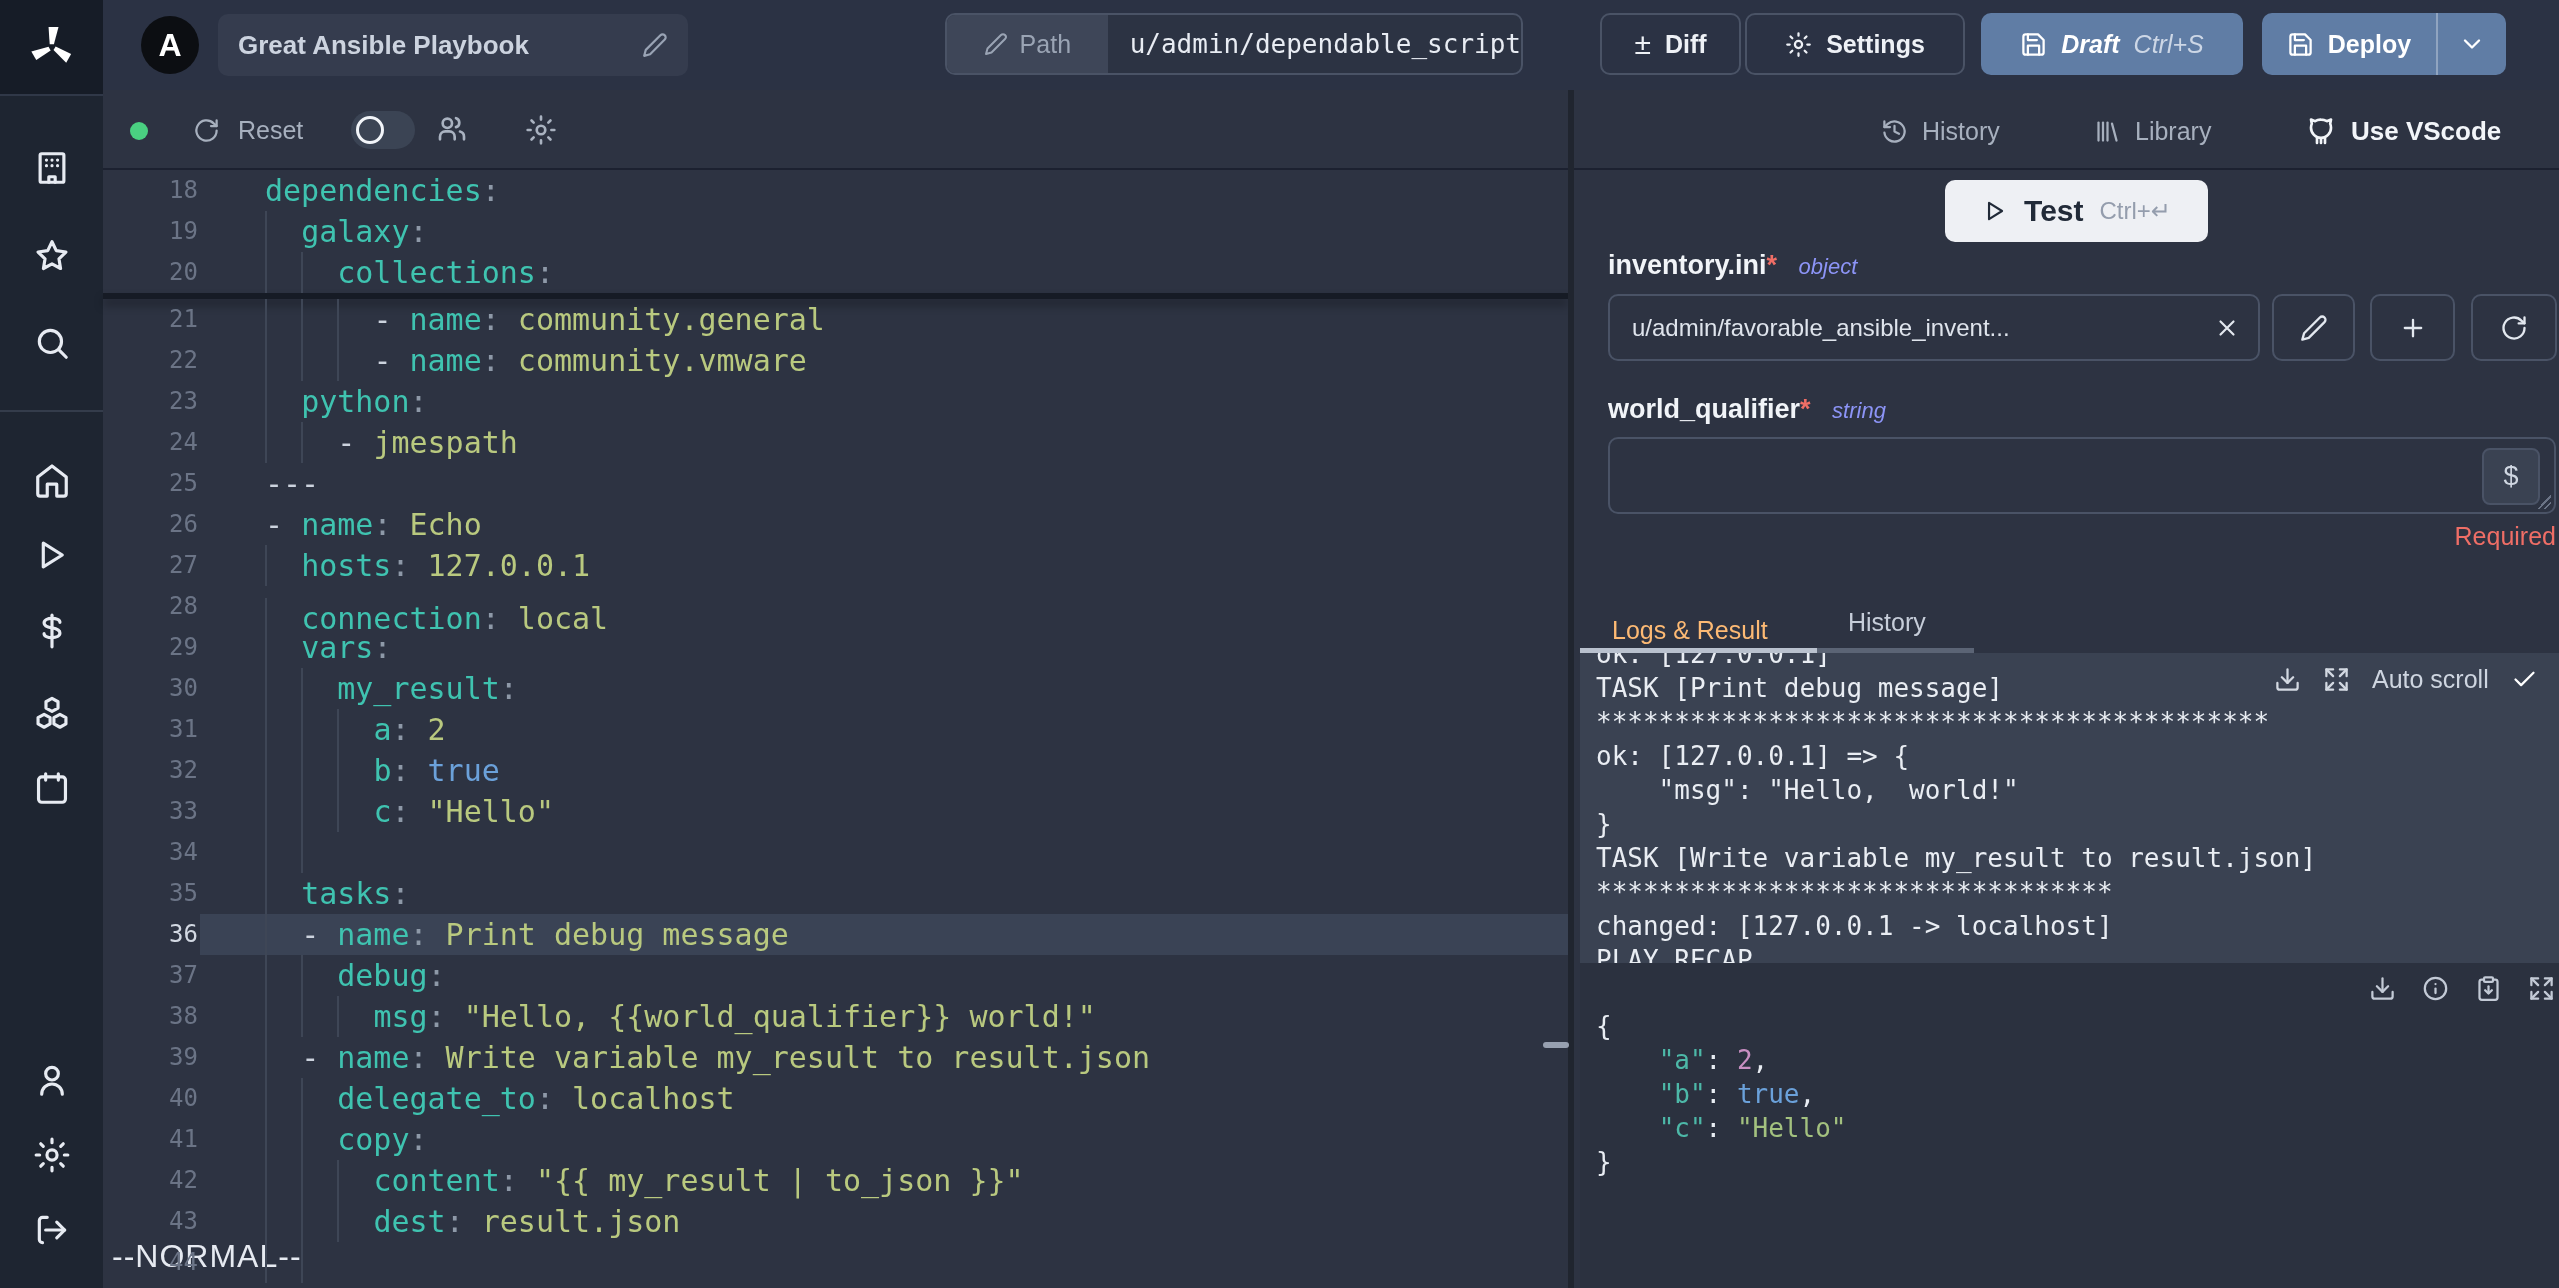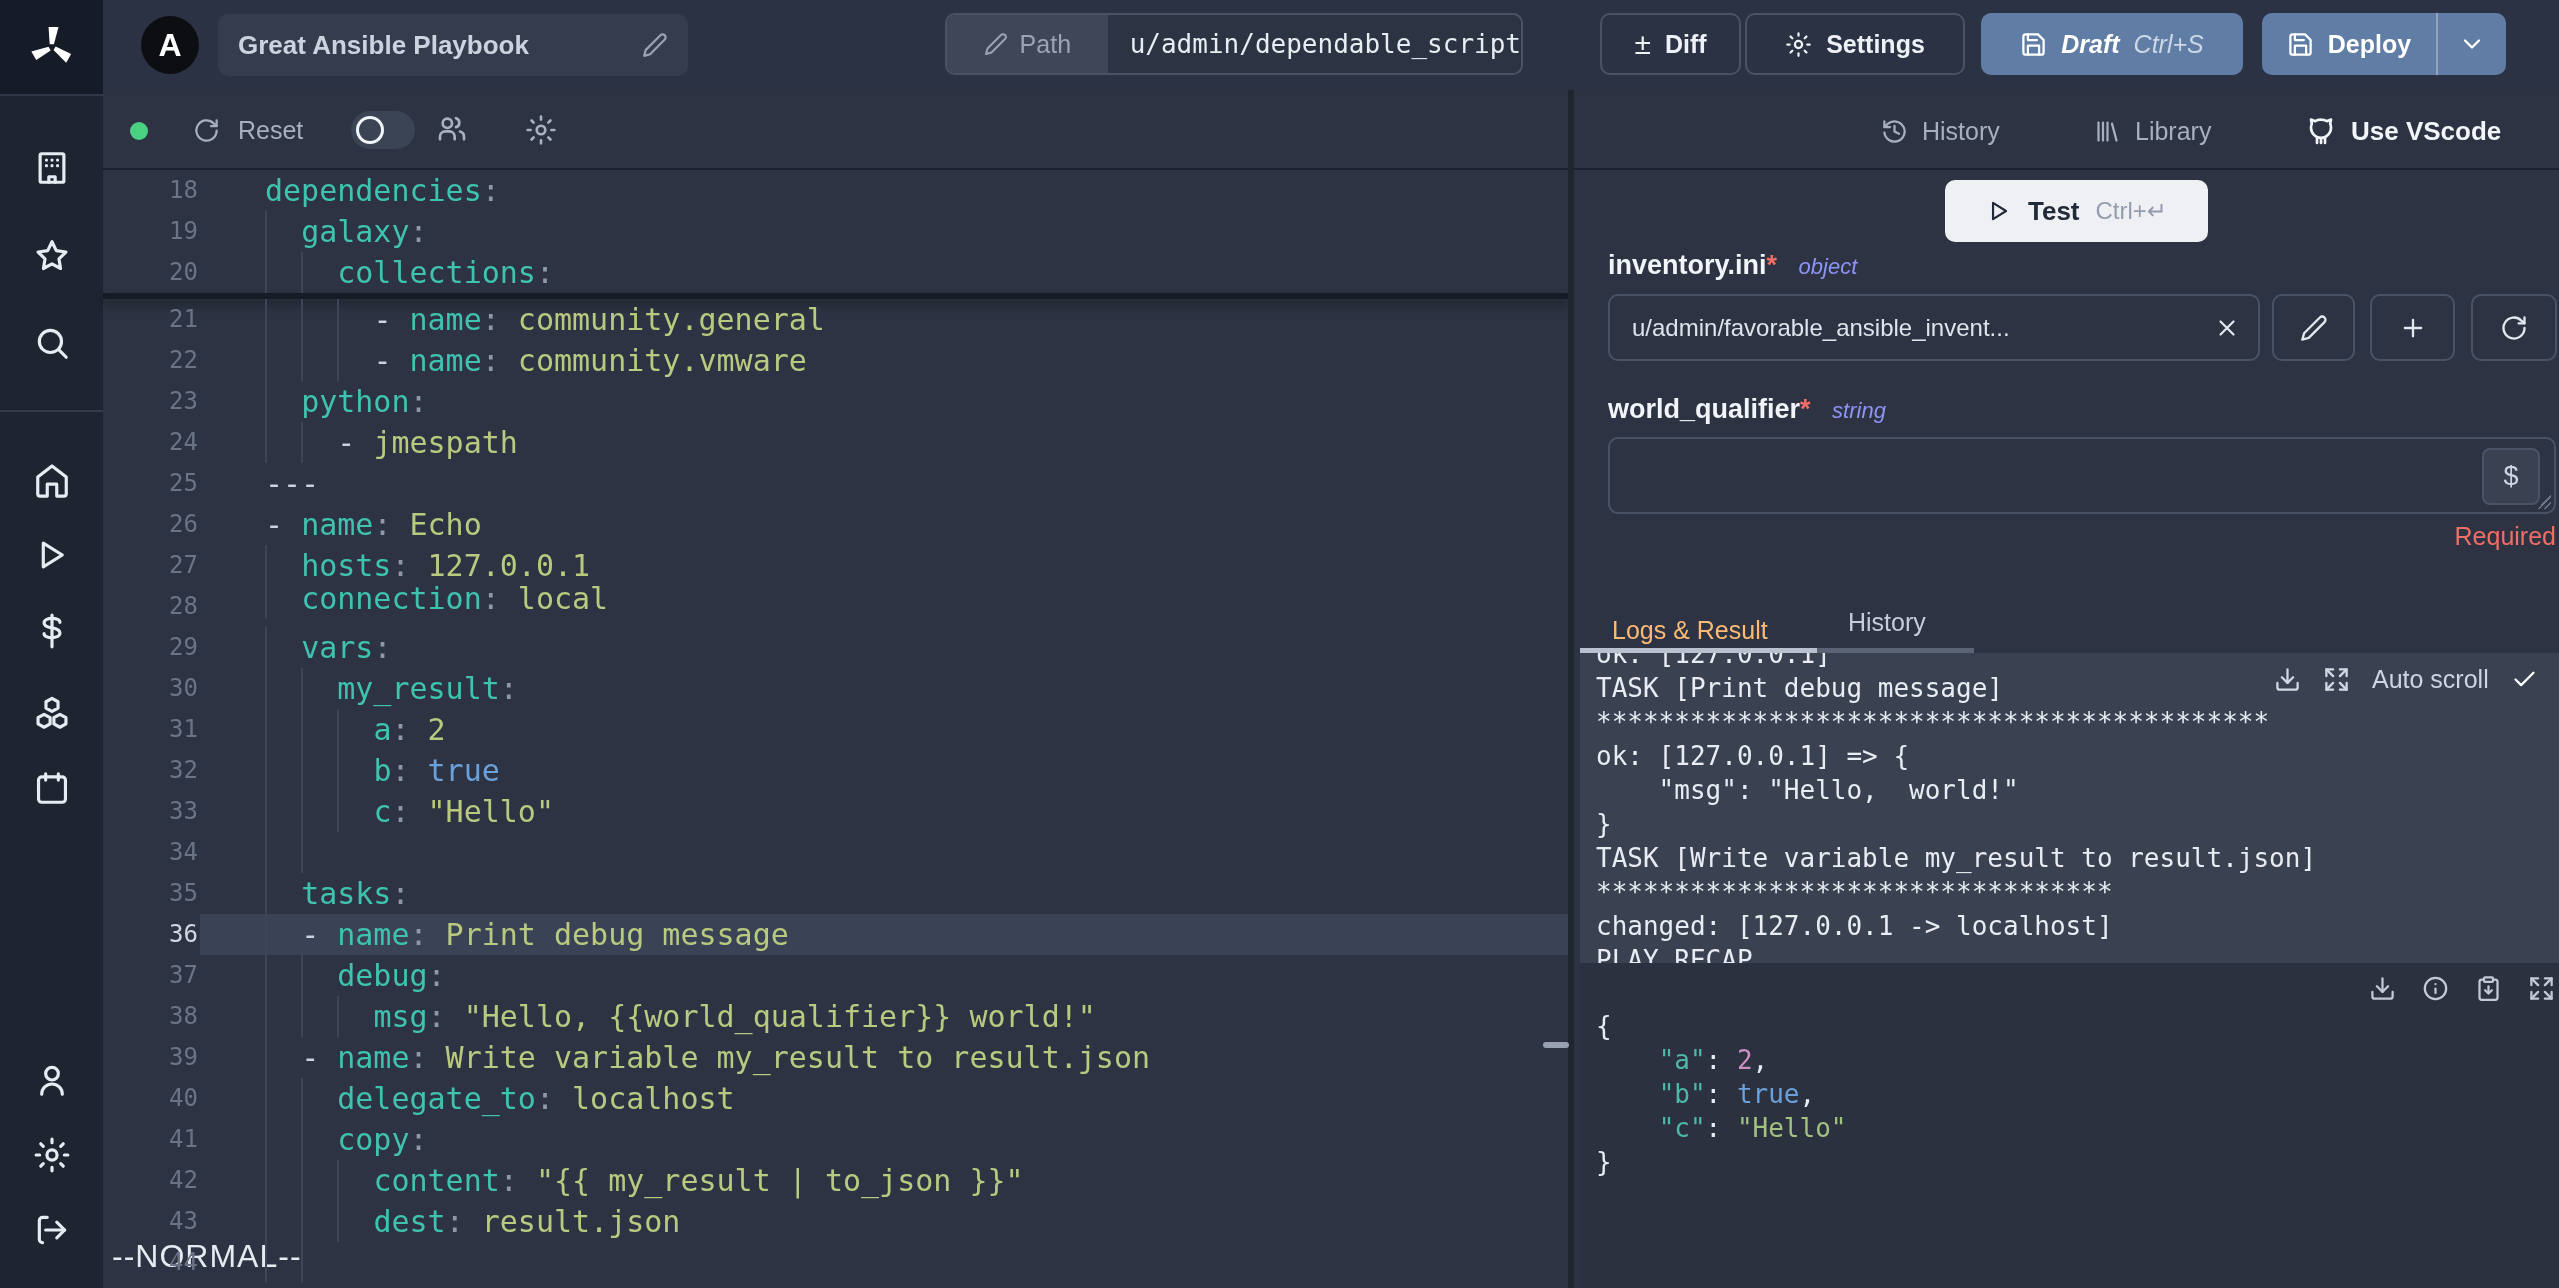--- a/index.html
+++ b/index.html
@@ -91,21 +91,21 @@
 
   
   #splitter { left:1568px; top:90px; width:6px; height:1198px; background:#20252f; cursor:col-resize; }
   #split-handle { left:1543px; top:1042px; width:26px; height:6px; border-radius:3px; background:#97a0b0; cursor:col-resize; }
 
   
   #panel { left:1574px; top:170px; width:985px; height:1118px; background:#2d3342; }
   #test-btn { left:371px; top:10px; width:263px; height:62px; background:#eef0f4; border-radius:10px;
               display:flex; align-items:center; justify-content:center; gap:16px; cursor:pointer; }
   #test-btn .ic { width:26px; height:26px; color:#212a38; }
-  #test-btn .lbl { font-size:26px; font-weight:700; color:#212a38; }
+  #test-btn .lbl { font-size:30px; font-weight:700; color:#212a38; }
   #test-btn .short { font-size:24px; color:#949dad; }
   .field-label { position:absolute; left:34px; font-size:27px; font-weight:700; color:#f1f4f8; }
   .field-label .ast { color:#ef6e66; }
   .field-label .typ { font-size:22px; font-weight:400; font-style:italic; color:#8c94f6; margin-left:14px; }
   #inv-label { top:80px; }
   #inv-input { left:34px; top:124px; width:652px; height:67px; border:2px solid #4a5366; border-radius:10px;
                display:flex; align-items:center; padding:0 18px 0 22px; font-size:24px; color:#dfe4ec; cursor:text; }
   #inv-input .val { flex:1; overflow:hidden; white-space:nowrap; }
   #inv-input .ic { width:26px; height:26px; color:#e3e8ef; cursor:pointer; }
   .sq-btn { position:absolute; top:124px; height:67px; border:2px solid #4a5366; border-radius:10px;
@@ -532,21 +532,21 @@
     <div class="crow" style="top: 381px;"><div class="guide" style="left: 65px;"></div><span class="code"><span class="tk-pun">  </span><span class="tk-key">python</span><span class="tk-pun">:</span></span></div>
     <div class="abs gut" style="top: 422px;">24</div>
     <div class="crow" style="top: 422px;"><div class="guide" style="left: 65px;"></div><div class="guide" style="left: 101.12px;"></div><span class="code"><span class="tk-pun">    </span><span class="tk-dash">- </span><span class="tk-val">jmespath</span></span></div>
     <div class="abs gut" style="top: 463px;">25</div>
     <div class="crow" style="top: 463px;"><span class="code"><span class="tk-dash">---</span></span></div>
     <div class="abs gut" style="top: 504px;">26</div>
     <div class="crow" style="top: 504px;"><span class="code"><span class="tk-dash">- </span><span class="tk-key">name</span><span class="tk-pun">:</span><span class="tk-val"> Echo</span></span></div>
     <div class="abs gut" style="top: 545px;">27</div>
     <div class="crow" style="top: 545px;"><div class="guide" style="left: 65px;"></div><span class="code"><span class="tk-pun">  </span><span class="tk-key">hosts</span><span class="tk-pun">:</span><span class="tk-val"> 127.0.0.1</span></span></div>
     <div class="abs gut" style="top: 586px;">28</div>
-    <div class="crow" style="top: 578px;"><div class="guide" style="left: 65px;"></div><span class="code"><span class="tk-pun">  </span><span class="tk-key">connection</span><span class="tk-pun">:</span><span class="tk-val"> local</span></span></div>
+    <div class="crow" style="top: 598px;"><div class="guide" style="left: 65px;"></div><span class="code"><span class="tk-pun">  </span><span class="tk-key">connection</span><span class="tk-pun">:</span><span class="tk-val"> local</span></span></div>
     <div class="abs gut" style="top: 627px;">29</div>
     <div class="crow" style="top: 627px;"><div class="guide" style="left: 65px;"></div><span class="code"><span class="tk-pun">  </span><span class="tk-key">vars</span><span class="tk-pun">:</span></span></div>
     <div class="abs gut" style="top: 668px;">30</div>
     <div class="crow" style="top: 668px;"><div class="guide" style="left: 65px;"></div><div class="guide" style="left: 101.12px;"></div><span class="code"><span class="tk-pun">    </span><span class="tk-key">my_result</span><span class="tk-pun">:</span></span></div>
     <div class="abs gut" style="top: 709px;">31</div>
     <div class="crow" style="top: 709px;"><div class="guide" style="left: 65px;"></div><div class="guide" style="left: 101.12px;"></div><div class="guide" style="left: 137.24px;"></div><span class="code"><span class="tk-pun">      </span><span class="tk-key">a</span><span class="tk-pun">:</span><span class="tk-val"> 2</span></span></div>
     <div class="abs gut" style="top: 750px;">32</div>
     <div class="crow" style="top: 750px;"><div class="guide" style="left: 65px;"></div><div class="guide" style="left: 101.12px;"></div><div class="guide" style="left: 137.24px;"></div><span class="code"><span class="tk-pun">      </span><span class="tk-key">b</span><span class="tk-pun">:</span><span class="tk-bool"> true</span></span></div>
     <div class="abs gut" style="top: 791px;">33</div>
     <div class="crow" style="top: 791px;"><div class="guide" style="left: 65px;"></div><div class="guide" style="left: 101.12px;"></div><div class="guide" style="left: 137.24px;"></div><span class="code"><span class="tk-pun">      </span><span class="tk-key">c</span><span class="tk-pun">:</span><span class="tk-val"> "Hello"</span></span></div>

